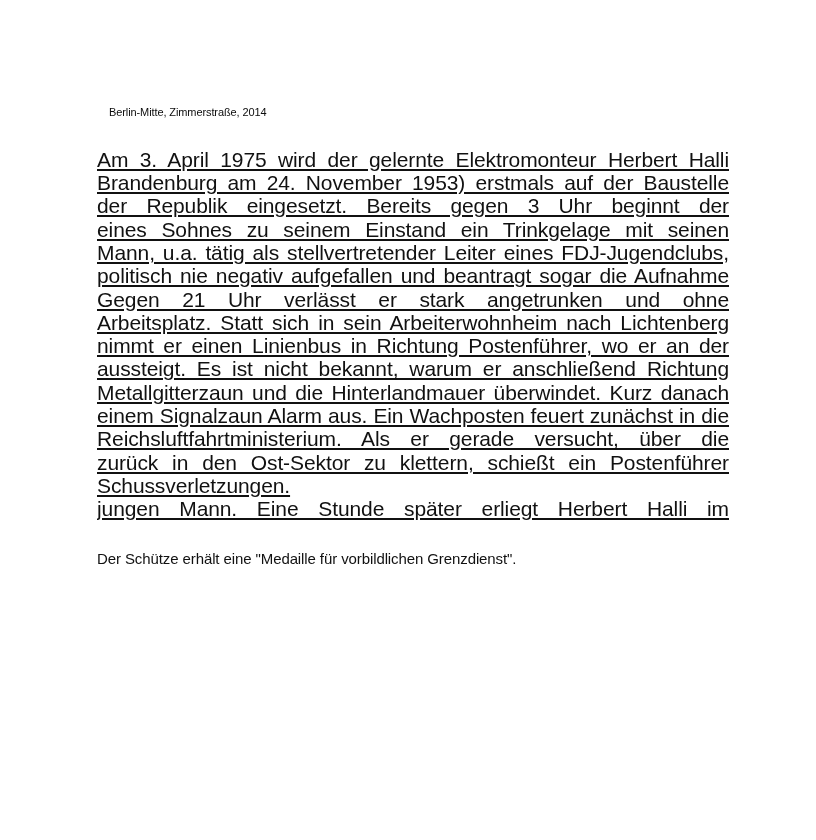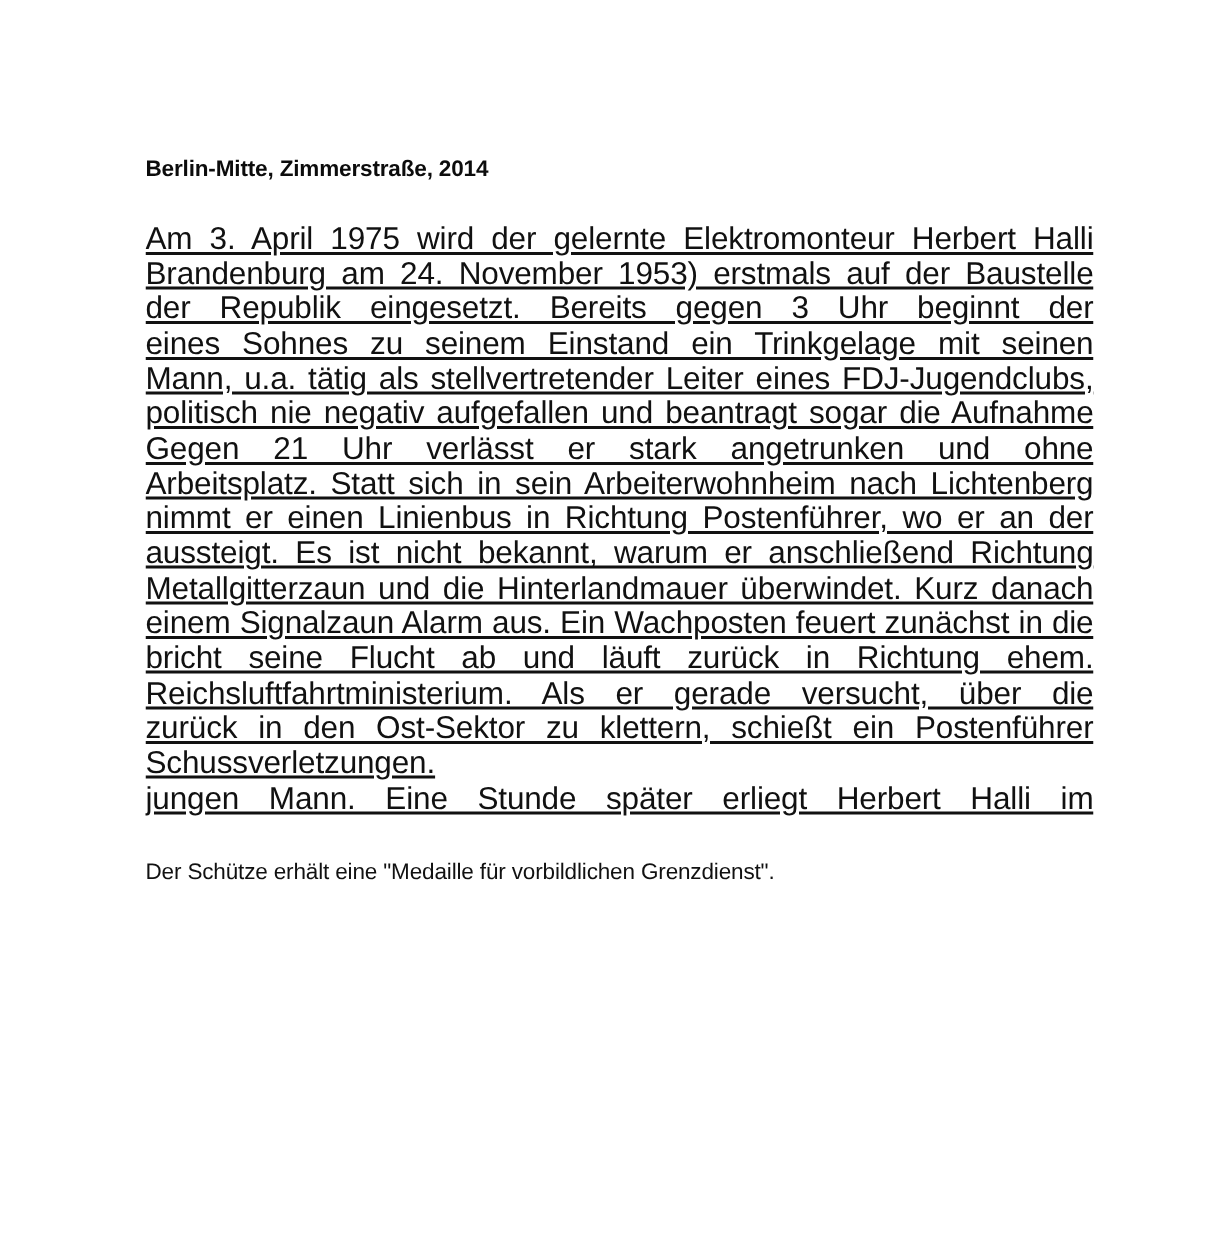--- a/index.html
+++ b/index.html
@@ -16,23 +16,23 @@
     font-family: "Liberation Sans", sans-serif;
     color: #111111;
   }
   .content {
     position: absolute;
     left: 97px;
     top: 0;
     width: 632px;
   }
   .doc-title {
-    margin: 101px 0 0 0;
-    font-size: 15px;
-    font-weight: bold;
+    margin: 101px 0 0 12px;
+    font-size: 11px;
+    font-weight: normal;
     line-height: 23.3px;
     letter-spacing: -0.1px;
     color: #0c0c0c;
   }
   .paragraph {
     margin-top: 23.5px;
   }
   .paragraph .line {
     font-size: 21px;
     line-height: 23.3px;
@@ -69,21 +69,20 @@
         <div class="line">der Republik eingesetzt. Bereits gegen 3 Uhr beginnt der geschiedene Vater</div>
         <div class="line">eines Sohnes zu seinem Einstand ein Trinkgelage mit seinen Kollegen. Der junge</div>
         <div class="line">Mann, u.a. tätig als stellvertretender Leiter eines FDJ-Jugendclubs, ist bis dahin</div>
         <div class="line">politisch nie negativ aufgefallen und beantragt sogar die Aufnahme in die SED.</div>
         <div class="line">Gegen 21 Uhr verlässt er stark angetrunken und ohne Verabschiedung seinen</div>
         <div class="line">Arbeitsplatz. Statt sich in sein Arbeiterwohnheim nach Lichtenberg zu begeben,</div>
         <div class="line">nimmt er einen Linienbus in Richtung Postenführer, wo er an der Endhaltestelle</div>
         <div class="line">aussteigt. Es ist nicht bekannt, warum er anschließend Richtung Sperranlage</div>
         <div class="line">Metallgitterzaun und die Hinterlandmauer überwindet. Kurz danach löst er an</div>
         <div class="line">einem Signalzaun Alarm aus. Ein Wachposten feuert zunächst in die Luft. Halli</div>
-        <div class="line">bricht seine Flucht ab und läuft zurück in Richtung ehem.</div>
         <div class="line">Reichsluftfahrtministerium. Als er gerade versucht, über die Hinterlandmauer</div>
         <div class="line">zurück in den Ost-Sektor zu klettern, schießt ein Postenführer gezielt auf den</div>
         <div class="line">Schussverletzungen.</div>
         <div class="line">jungen Mann. Eine Stunde später erliegt Herbert Halli im Krankenhaus seinen</div>
       </div>
 
     <p class="closing">Der Schütze erhält eine "Medaille für vorbildlichen Grenzdienst".</p>
   </div>
 </div>
 

